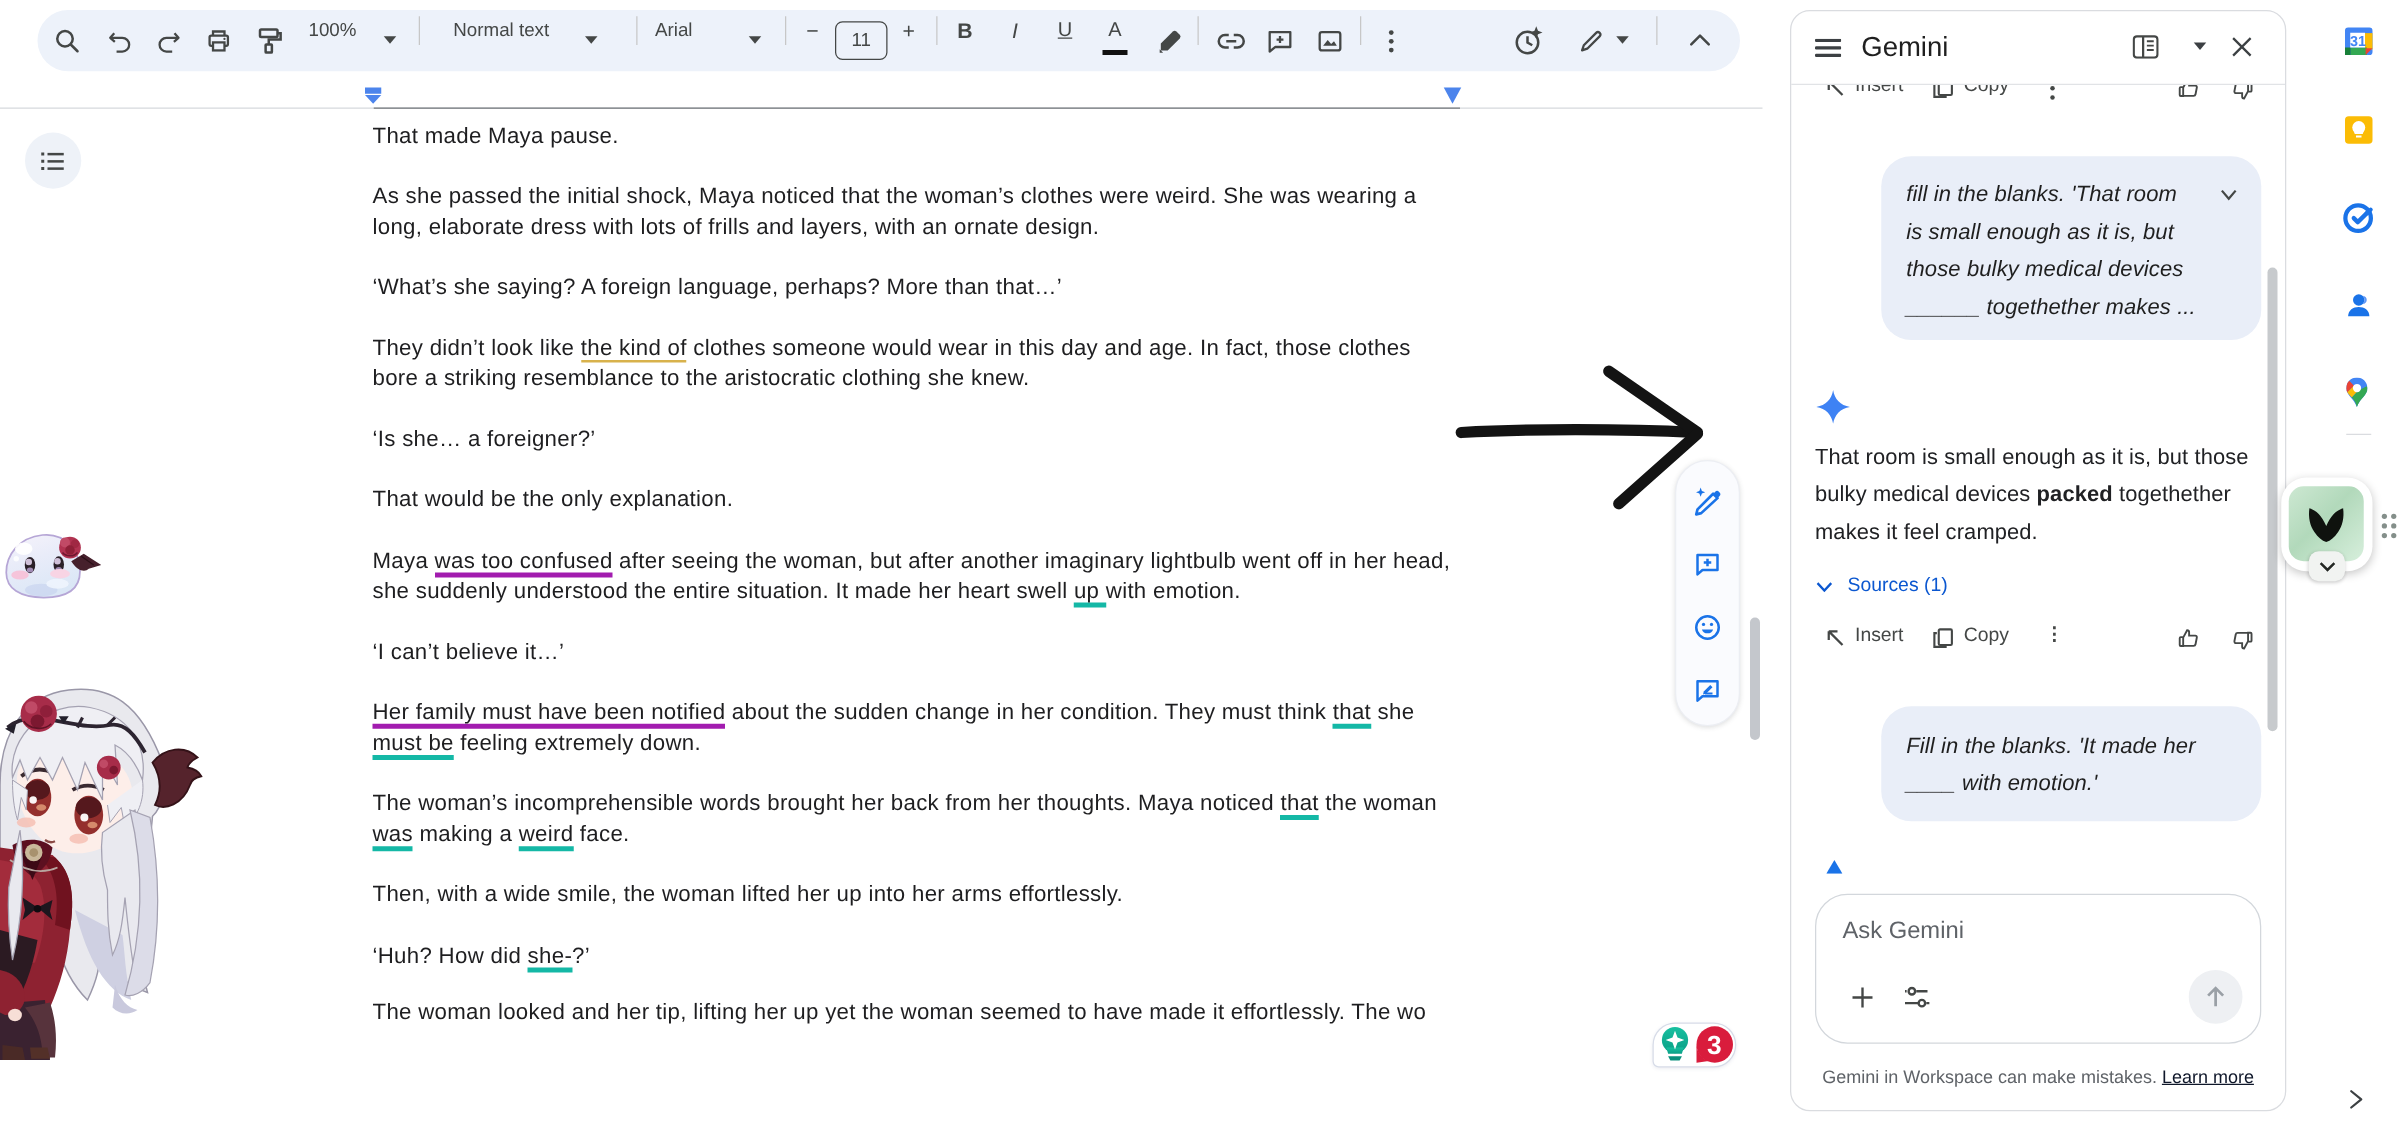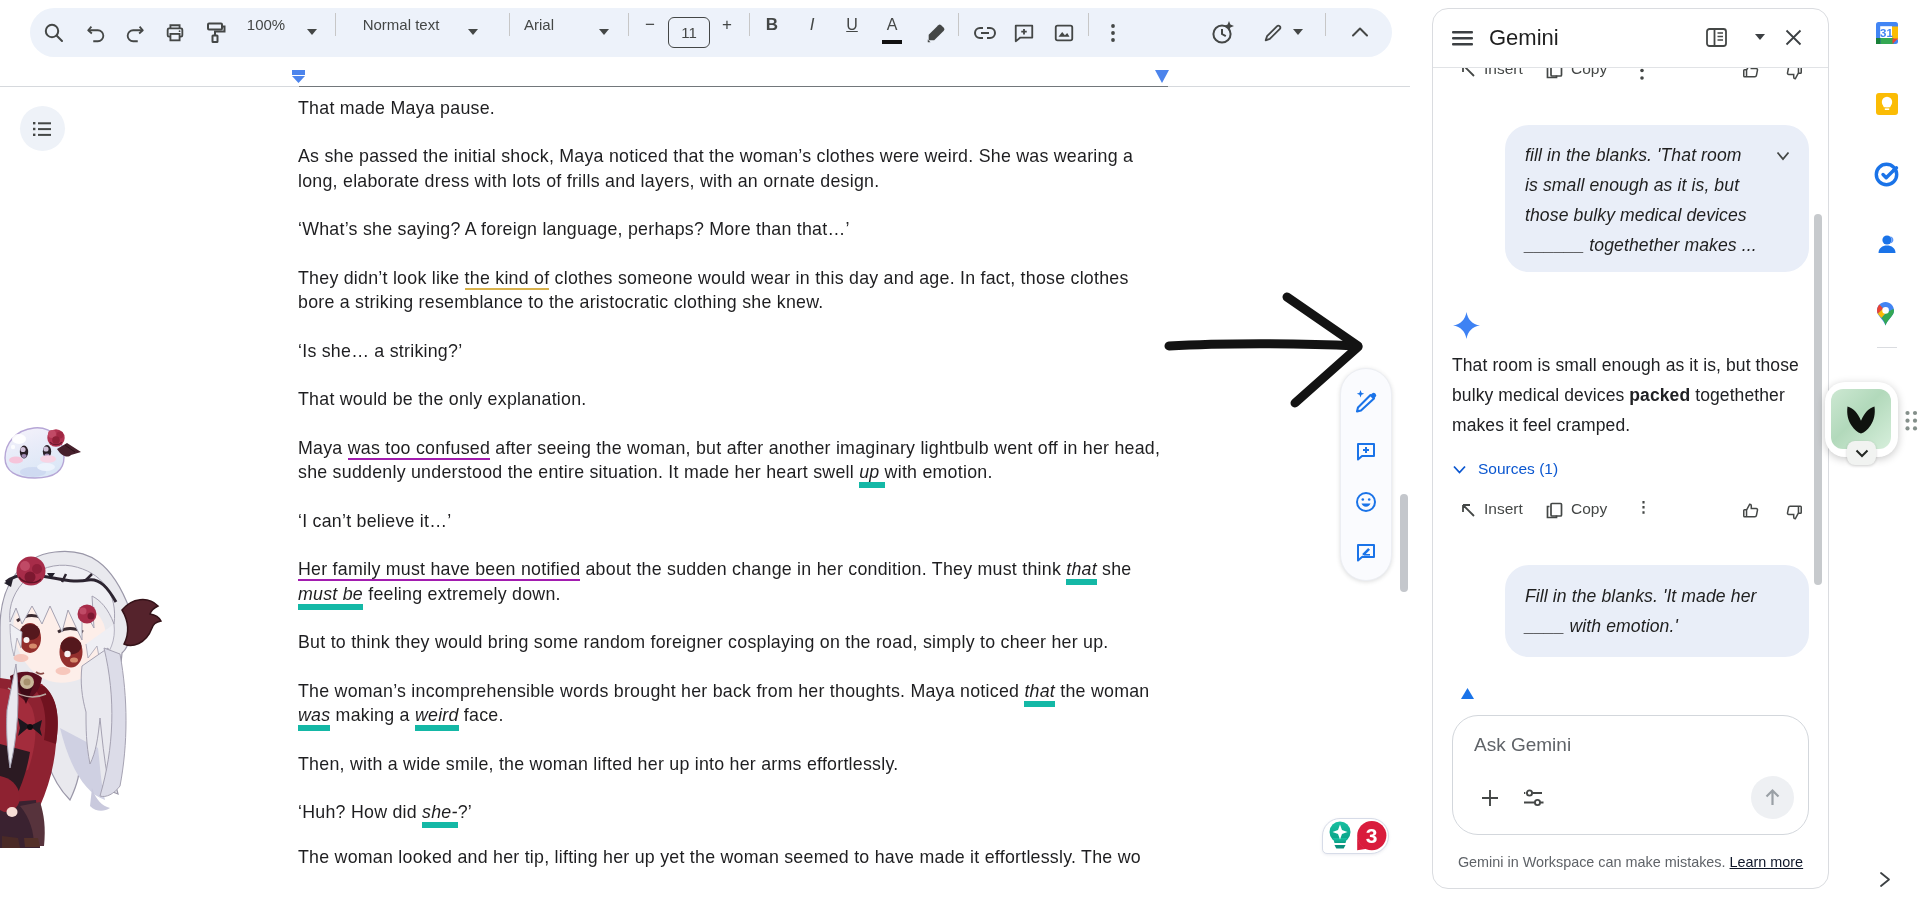--- a/index.html
+++ b/index.html
@@ -14,22 +14,22 @@
 .tb { position:absolute; top:0; height:49px; display:flex; align-items:center; justify-content:center; color:#444746; }
 .tbtext { font-size:15px; color:#444746; }
 .tsep { position:absolute; top:13px; width:1px; height:23px; background:#c7c7c7; }
 .caret { width:0; height:0; border-left:5px solid transparent; border-right:5px solid transparent; border-top:6px solid #444746; }
 
 
 #ruler-line-l { left:0; top:86px; width:1410px; height:1px; background:#d6d9dd; }
 #ruler-line-d { left:299px; top:86px; width:869px; height:1px; background:#72777b; }
 #doc { left:298px; top:95.7px; width:866px; font-size:17.8px; letter-spacing:0.25px; line-height:24.3px; color:#1e1e20; }
 #doc p { margin:0 0 24.3px 0; }
-.upur { border-bottom:2px solid #a21caf; }
-.ublu { border-bottom:6px solid #14b8a6;font-style:italic; }
+.upur { border-bottom:4px solid #a21caf; }
+.ublu { border-bottom:4px solid #14b8a6; }
 .utan { border-bottom:2px solid #d8b24c; }
 
 
 #panel { left:1432px; top:8px; width:397px; height:881px; background:#fff;
   border:1px solid #dadce0; border-radius:16px; }
 .bubble { position:absolute; left:72px; width:304px; background:#e9eef8; border-radius:24px;
   font-size:17.6px; letter-spacing:0.1px; line-height:30px; color:#1f1f1f;font-style:italic; }
 </style>
 </head>
 <body>
@@ -152,26 +152,25 @@
         <rect x="7" y="10.1" width="13" height="2"></rect>
         <rect x="7" y="15.9" width="13" height="2"></rect>
   </g>
 </svg>
 
 <div id="doc" class="abs">
 <p>That made Maya pause.</p>
 <p>As she passed the initial shock, Maya noticed that the woman’s clothes were weird. She was wearing a long, elaborate dress with lots of frills and layers, with an ornate design.</p>
 <p>‘What’s she saying? A foreign language, perhaps? More than that…’</p>
 <p>They didn’t look like <span class="utan">the kind of</span> clothes someone would wear in this day and age. In fact, those clothes bore a striking resemblance to the aristocratic clothing she knew.</p>
-<p>‘Is she… a striking?’</p>
+<p>‘Is she… a foreigner?’</p>
 <p>That would be the only explanation.</p>
 <p>Maya <span class="upur">was too confused</span> after seeing the woman, but after another imaginary lightbulb went off in her head, she suddenly understood the entire situation. It made her heart swell <span class="ublu">up </span>with emotion.</p>
 <p>‘I can’t believe it…’</p>
 <p><span class="upur">Her family must have been notified</span> about the sudden change in her condition. They must think <span class="ublu">that</span> she <span class="ublu">must be</span> feeling extremely down.</p>
-<p>But to think they would bring some random foreigner cosplaying on the road, simply to cheer her up.</p>
 <p>The woman’s incomprehensible words brought her back from her thoughts. Maya noticed <span class="ublu">that</span> the woman <span class="ublu">was</span> making a <span class="ublu">weird</span> face.</p>
 <p>Then, with a wide smile, the woman lifted her up into her arms effortlessly.</p>
 <p>‘Huh? How did <span class="ublu">she-</span>?’</p>
 <p style="white-space:nowrap;margin-top:-3.5px">The woman looked and her tip, lifting her up yet the woman seemed to have made it effortlessly. The wo</p>
 </div>
 
 <svg class="abs" style="left:1150px;top:280px" width="230" height="140" viewBox="0 0 230 140">
   <g stroke="#131313" stroke-width="9" fill="none" stroke-linecap="round">
     <path d="M19 66 C 70 63, 150 63, 206 66"></path>
     <path d="M137 17 L 208 66"></path>

